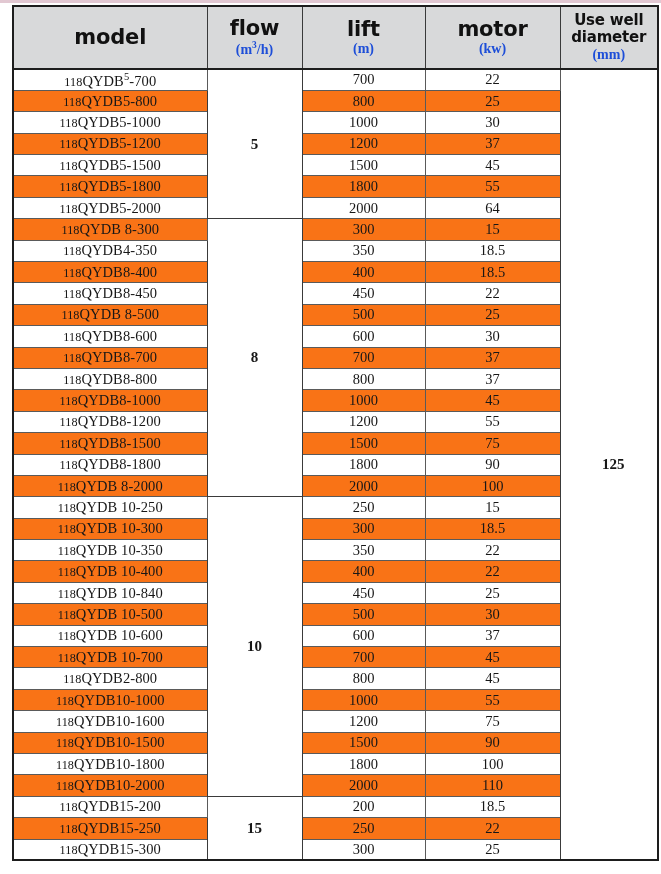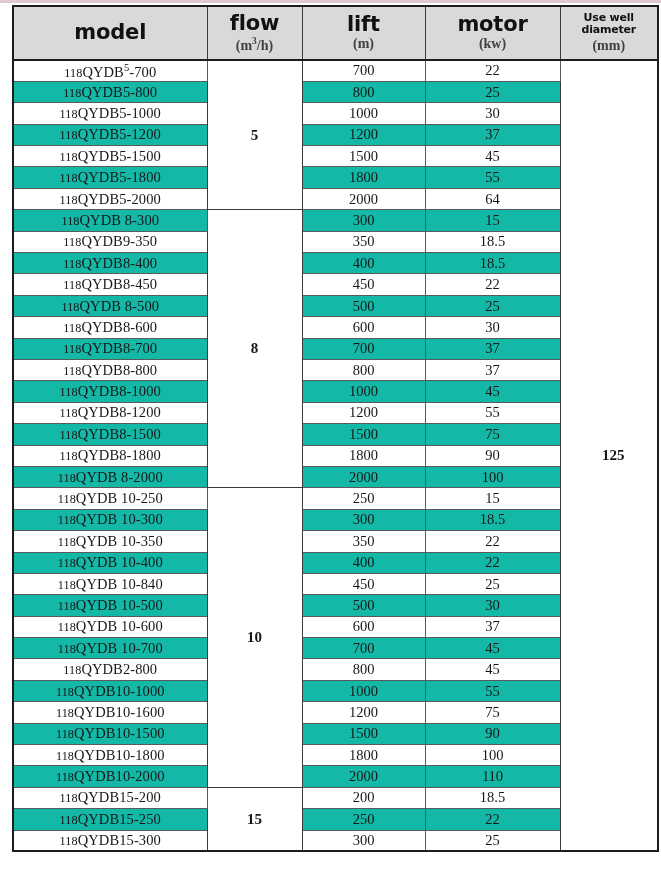--- a/index.html
+++ b/index.html
@@ -52,46 +52,46 @@
   .hd-main {
     font-family: "DejaVu Sans", sans-serif;
     font-weight: bold;
     font-size: 21px;
     line-height: 1.05;
     letter-spacing: -0.2px;
     color: #111111;
     display: block;
   }
   .hd-main.small {
-    font-size: 11px;
+    font-size: 15px;
     line-height: 1.12;
   }
   .hd-sub {
     font-family: "Liberation Serif", serif;
     font-weight: bold;
     font-size: 14px;
     line-height: 1.1;
-    color: #404040;
+    color: #1d4ed8;
     display: block;
     margin-top: 1px;
   }
   .hd-sub sup { font-size: 9.5px; vertical-align: super; }
 
   tbody td {
     border: 1px solid #5a5a5a;
     height: 21.4px;
     padding: 0 4px;
     box-sizing: border-box;
     font-size: 14.5px;
     color: #171717;
     text-align: center;
     vertical-align: middle;
     white-space: nowrap;
   }
-  tbody td.shaded { background: #14b8a6; }
+  tbody td.shaded { background: #f97316; }
   tbody td.plain  { background: #ffffff; }
 
   td.model-cell {
     text-align: center;
     letter-spacing: 0.1px;
   }
   .mfx { font-size: 12.2px; text-align: right; }
   .msup { font-size: 10.5px; vertical-align: super; }
 
   td.flow-cell, td.well-cell {
@@ -180,21 +180,21 @@
           <td class="plain">2000</td>
           <td class="plain">64</td>
         </tr>
         <tr>
           <td class="model-cell shaded"><span class="mfx">118</span><span>QYDB</span><span> 8-300</span></td>
           <td class="flow-cell" rowspan="13">8</td>
           <td class="shaded">300</td>
           <td class="shaded">15</td>
         </tr>
         <tr>
-          <td class="model-cell plain"><span class="mfx">118</span><span>QYDB</span><span>9-350</span></td>
+          <td class="model-cell plain"><span class="mfx">118</span><span>QYDB</span><span>4-350</span></td>
           <td class="plain">350</td>
           <td class="plain">18.5</td>
         </tr>
         <tr>
           <td class="model-cell shaded"><span class="mfx">118</span><span>QYDB</span><span>8-400</span></td>
           <td class="shaded">400</td>
           <td class="shaded">18.5</td>
         </tr>
         <tr>
           <td class="model-cell plain"><span class="mfx">118</span><span>QYDB</span><span>8-450</span></td>

